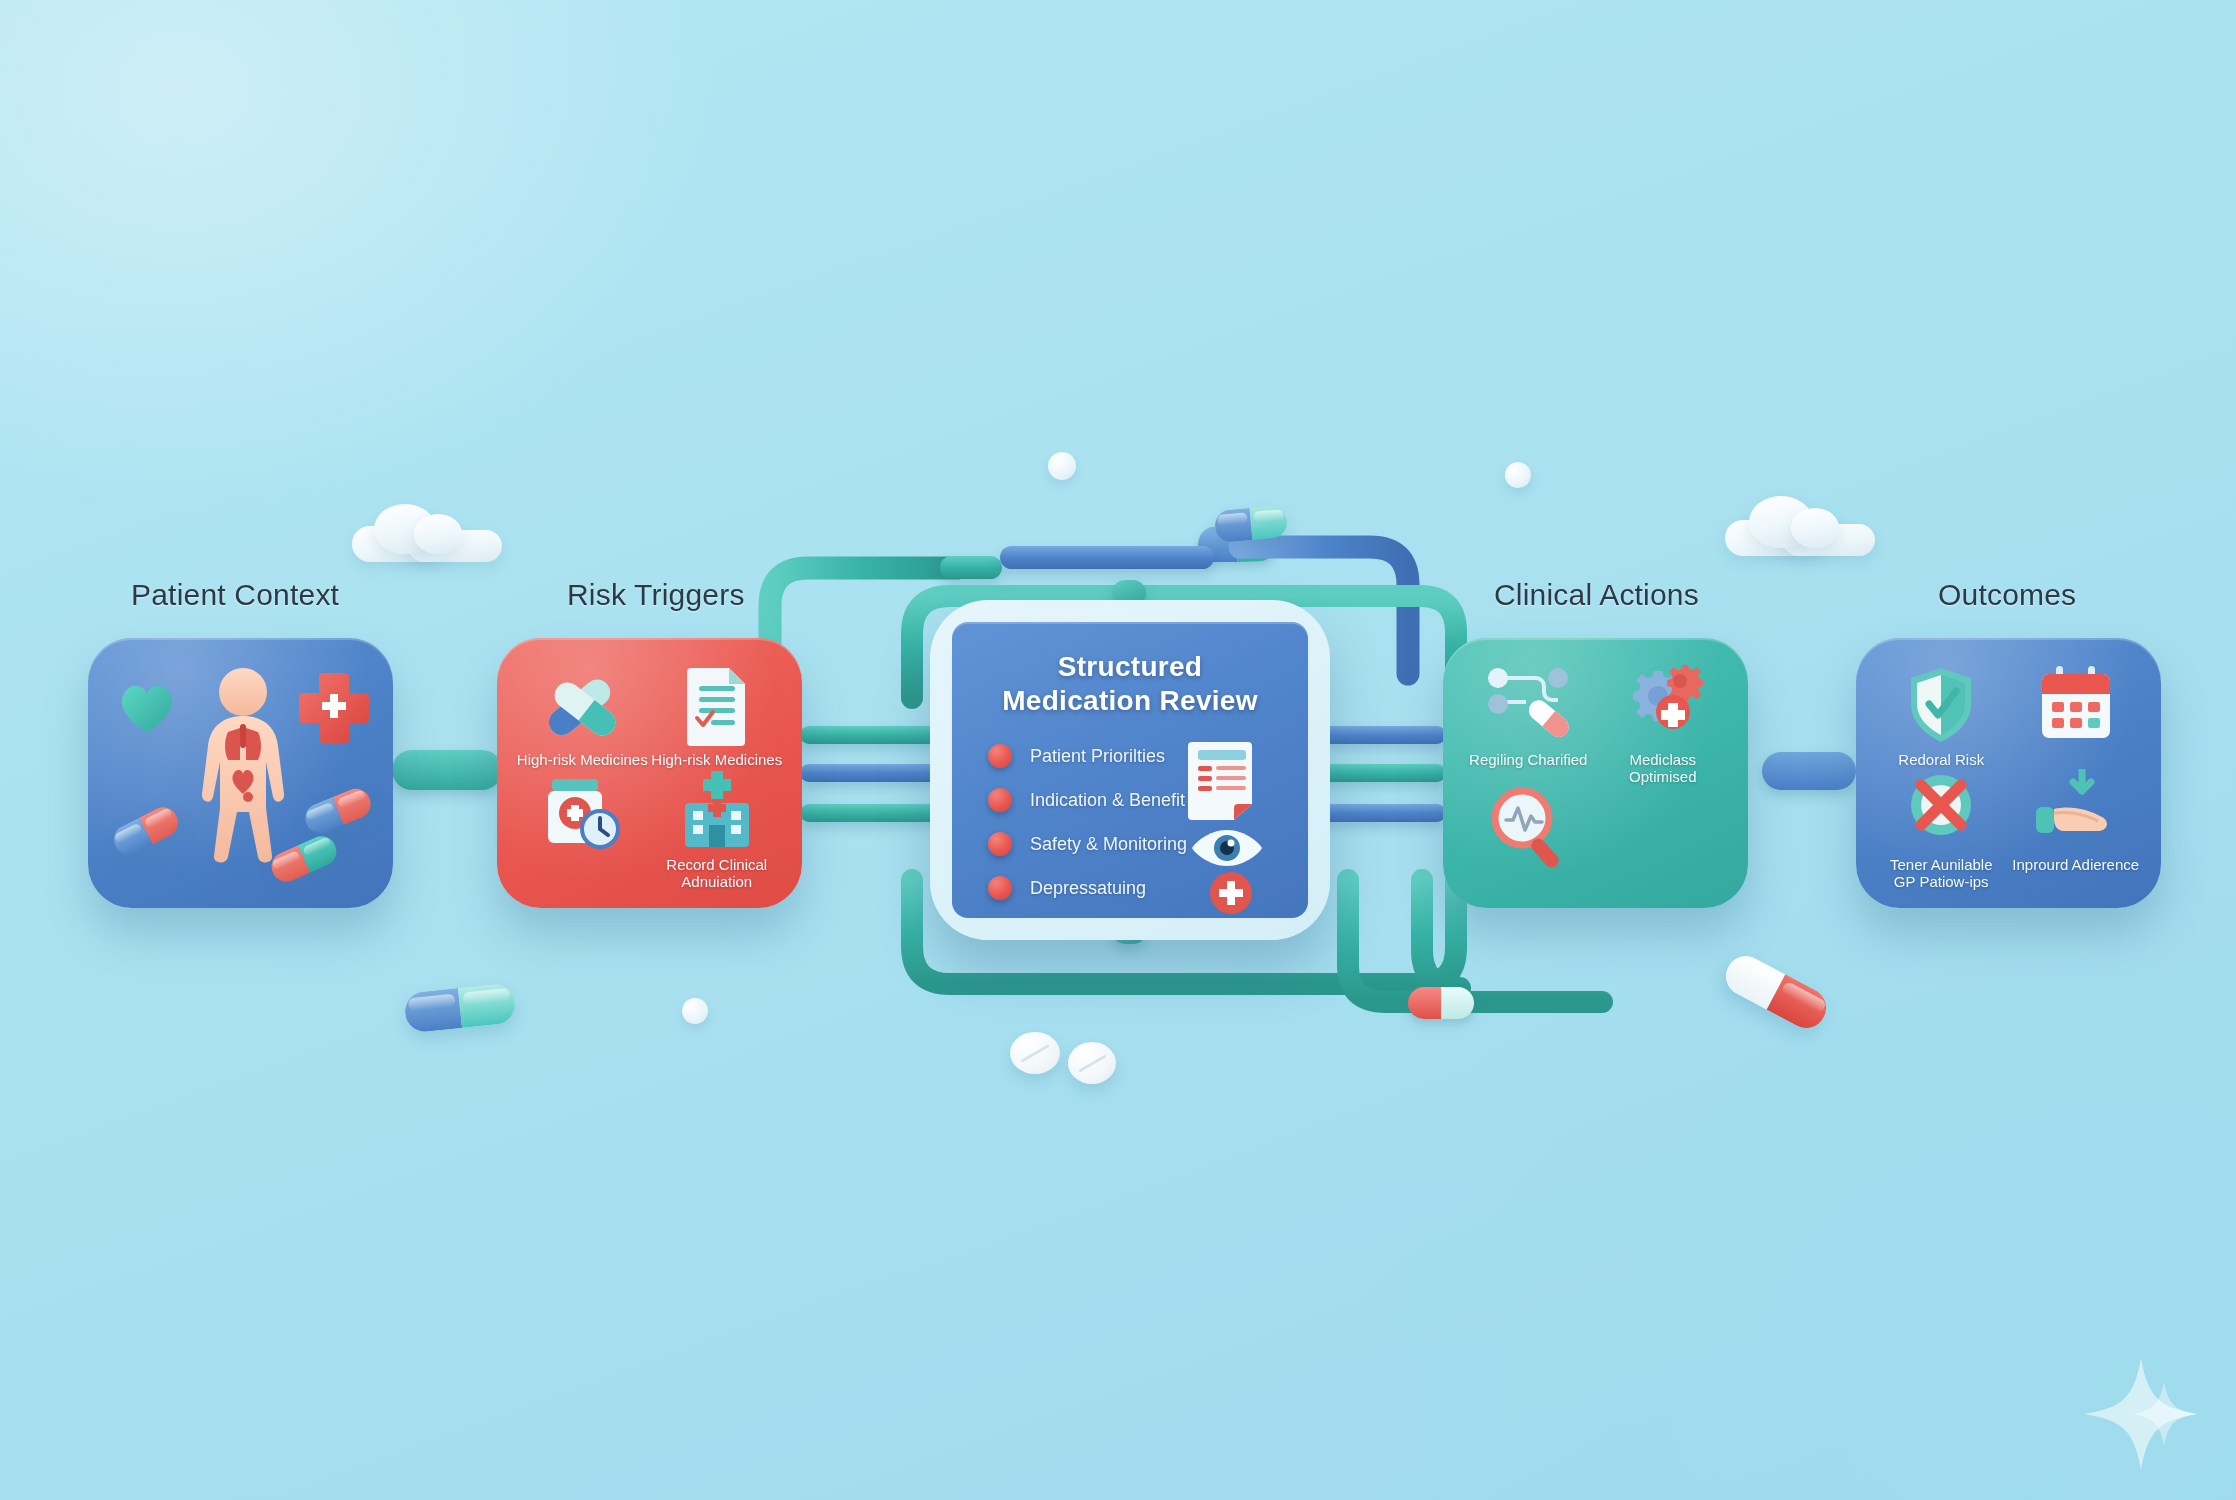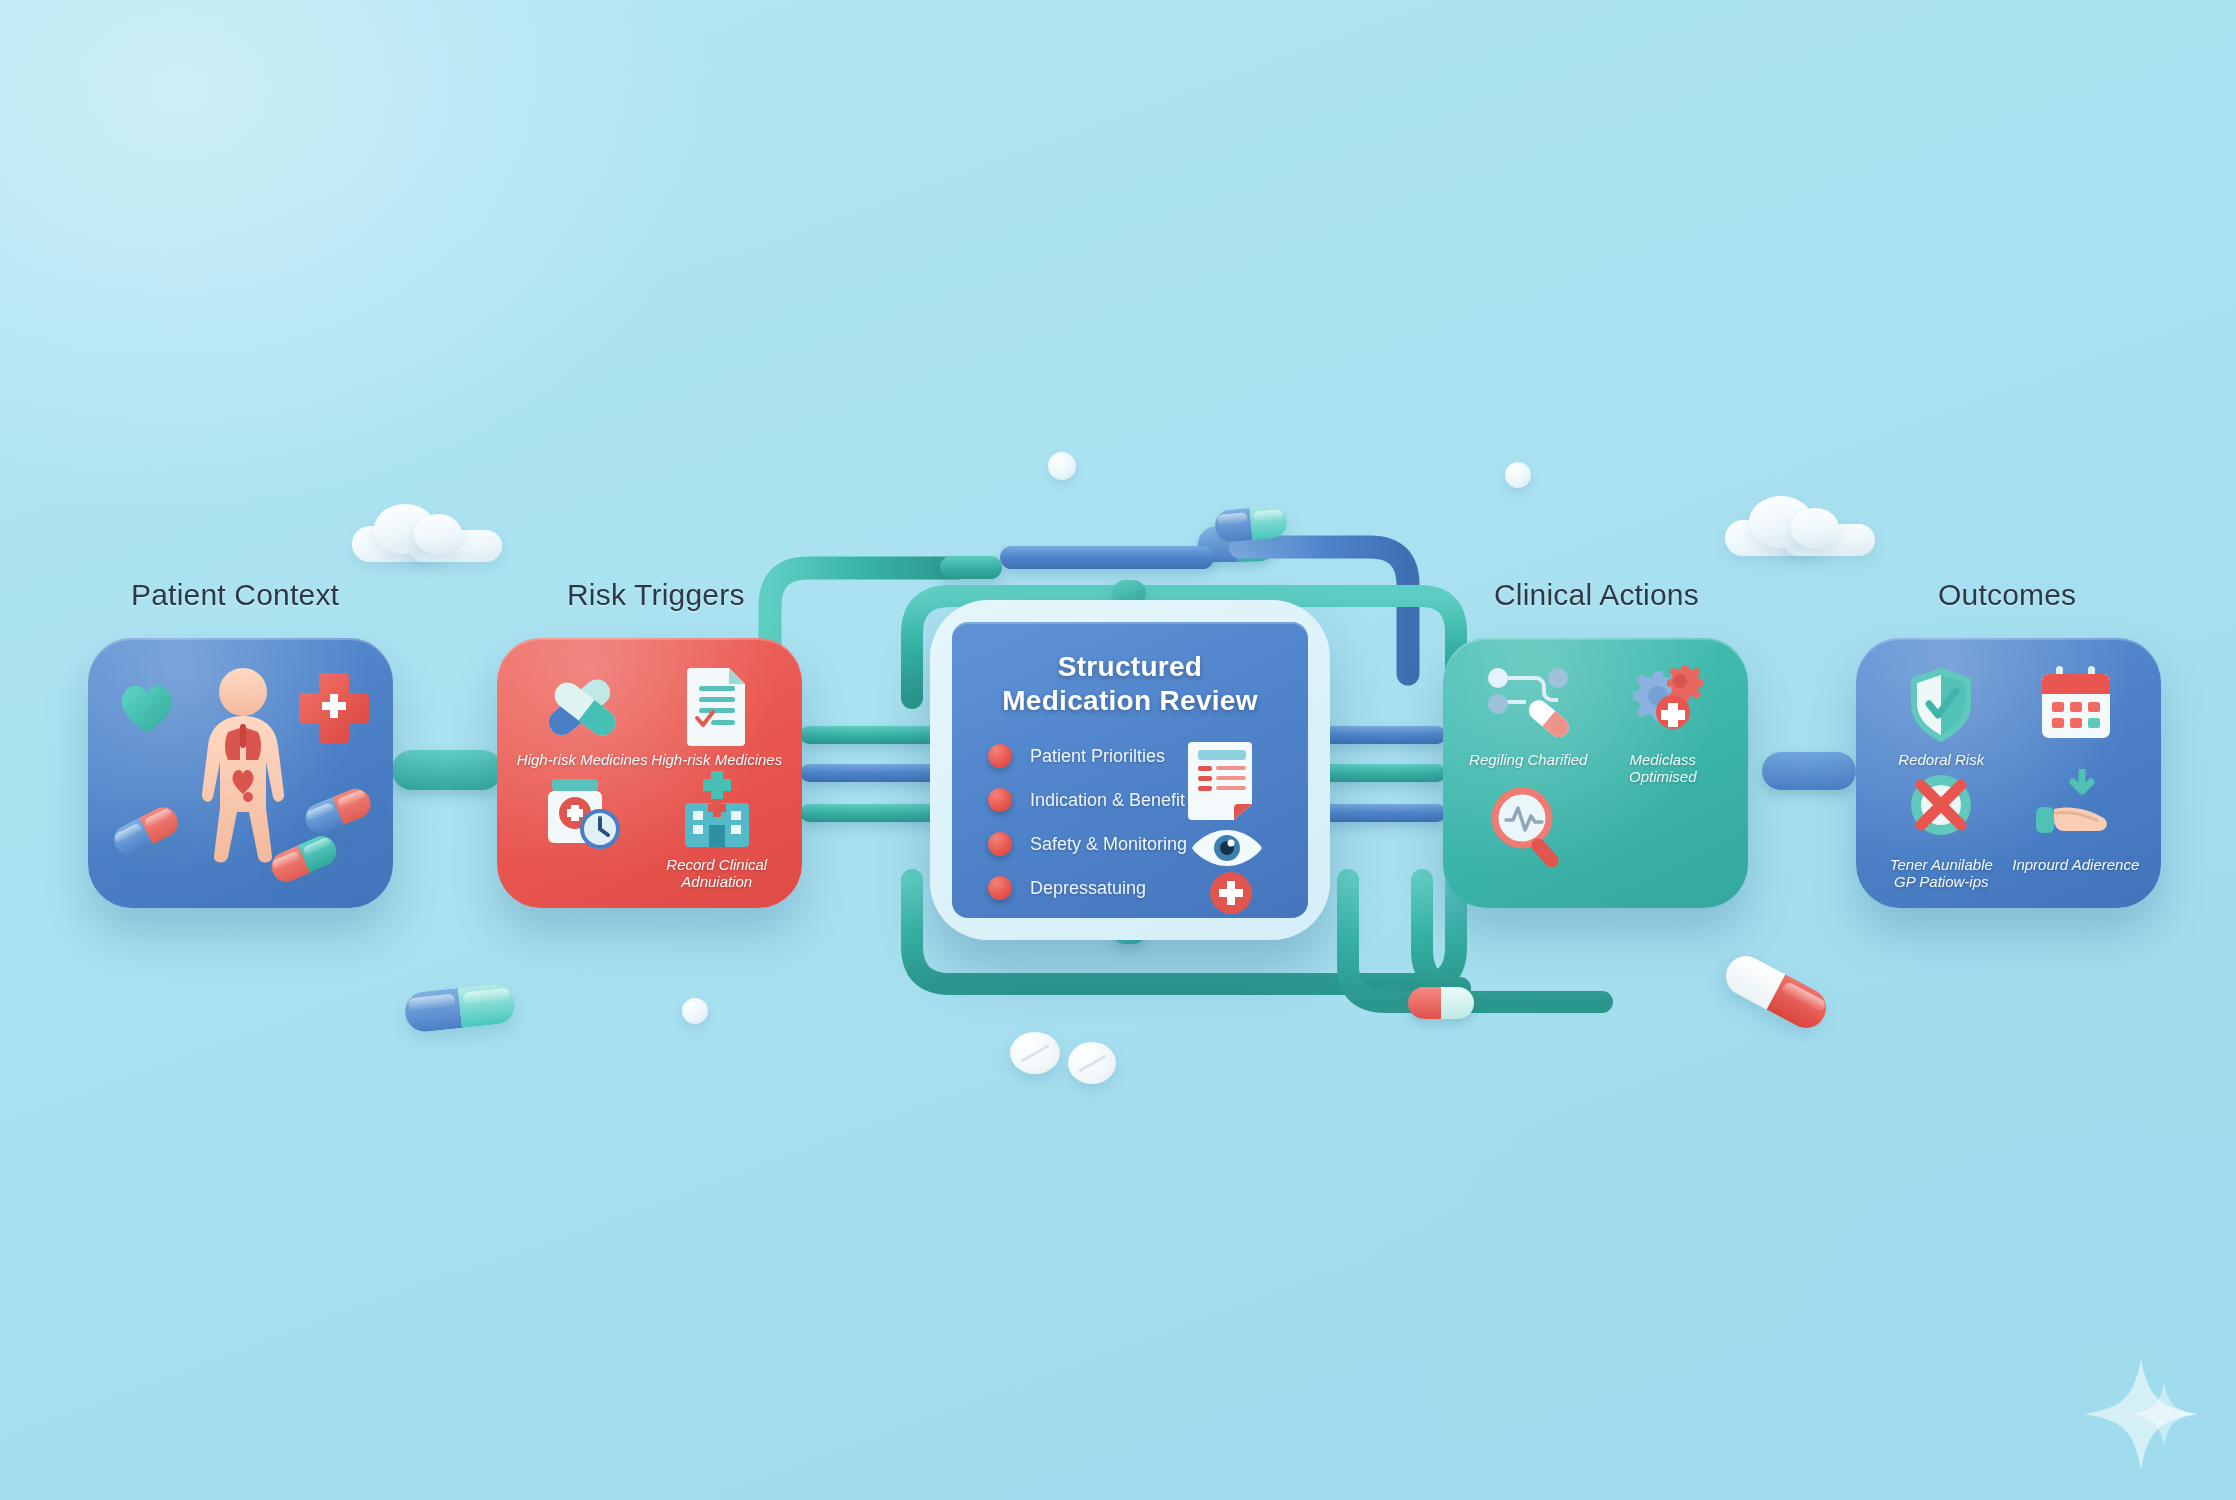--- a/index.html
+++ b/index.html
@@ -71,21 +71,20 @@
     pointer-events:none;
   }
   .card-blue  { background:linear-gradient(155deg,#5b90d4 0%, #4a7fc6 55%, #4274bb 100%); }
   .card-red   { background:linear-gradient(155deg,#ef6a62 0%, #e8564f 55%, #df4b45 100%); }
   .card-teal  { background:linear-gradient(155deg,#49c2b6 0%, #3bb4a9 55%, #34a89e 100%); }
 
   .mini-grid {
     position:absolute; inset:0; display:grid;
     grid-template-columns:1fr 1fr; grid-template-rows:1fr 1fr;
     padding:26px 18px;
-    font-style:italic;
   }
   .mini { position:relative; display:flex; flex-direction:column;
           align-items:center; justify-content:flex-start; gap:6px; }
   .mini-label {
     color:#f4fbfd; font-size:15px; text-align:center; line-height:1.12;
     text-shadow:0 1px 3px rgba(0,0,0,.25); font-weight:400;
   }
   .mini-art { position:relative; width:92px; height:82px; }
 
   

